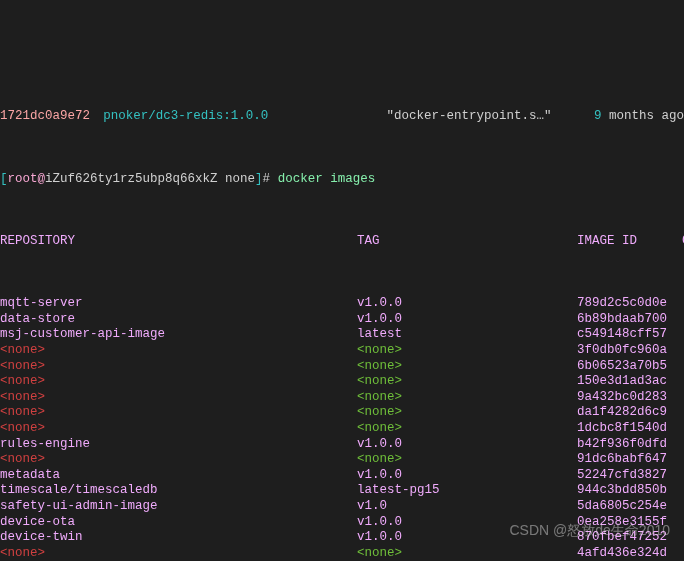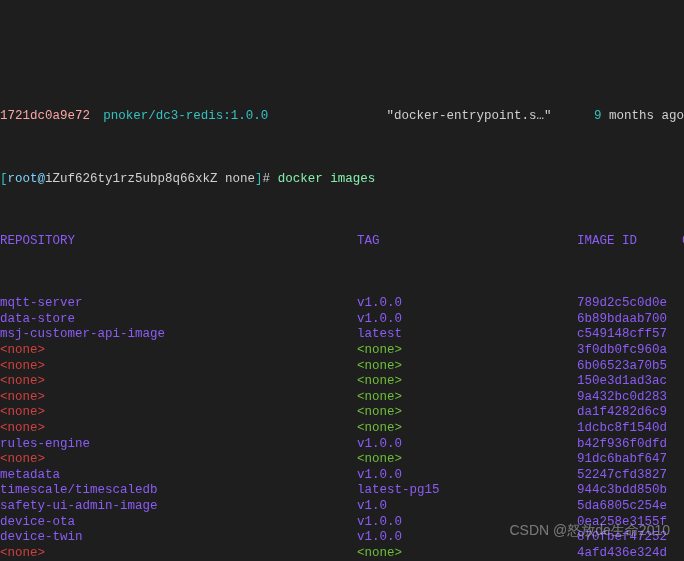--- a/index.html
+++ b/index.html
@@ -16,27 +16,27 @@
     position: relative;
   }
   .term {
     padding: 0;
   }
   .row { display: flex; }
   .col-repo { width: 357px; overflow: hidden; }
   .col-tag  { width: 220px; overflow: hidden; }
   .col-id   { flex: 1; overflow: hidden; }
 
-  .white   { color: #8b5cf6; }
+  .white   { color: #f0abfc; }
   .red     { color: #d04040; }
   .green   { color: #6fbf3a; }
 
   .prompt-line { }
   .prompt-bracket { color: #34c2c2; }
-  .prompt-user    { color: #7dd3fc; }
+  .prompt-user    { color: #f9a8d4; }
   .prompt-host    { color: #d0d0d0; }
   .prompt-hash    { color: #d0d0d0; }
   .prompt-cmd     { color: #86efac; }
 
   .top-line { display:flex; }
   .top-c1 { width:105px; color:#fca5a5; }
   .top-c2 { width:288px; color:#34c2c2; }
   .top-c3 { width:211px; color:#d0d0d0; }
   .top-c4 { color:#34c2c2; }
   .top-c4 .unit { color:#d0d0d0;text-align:center; }

